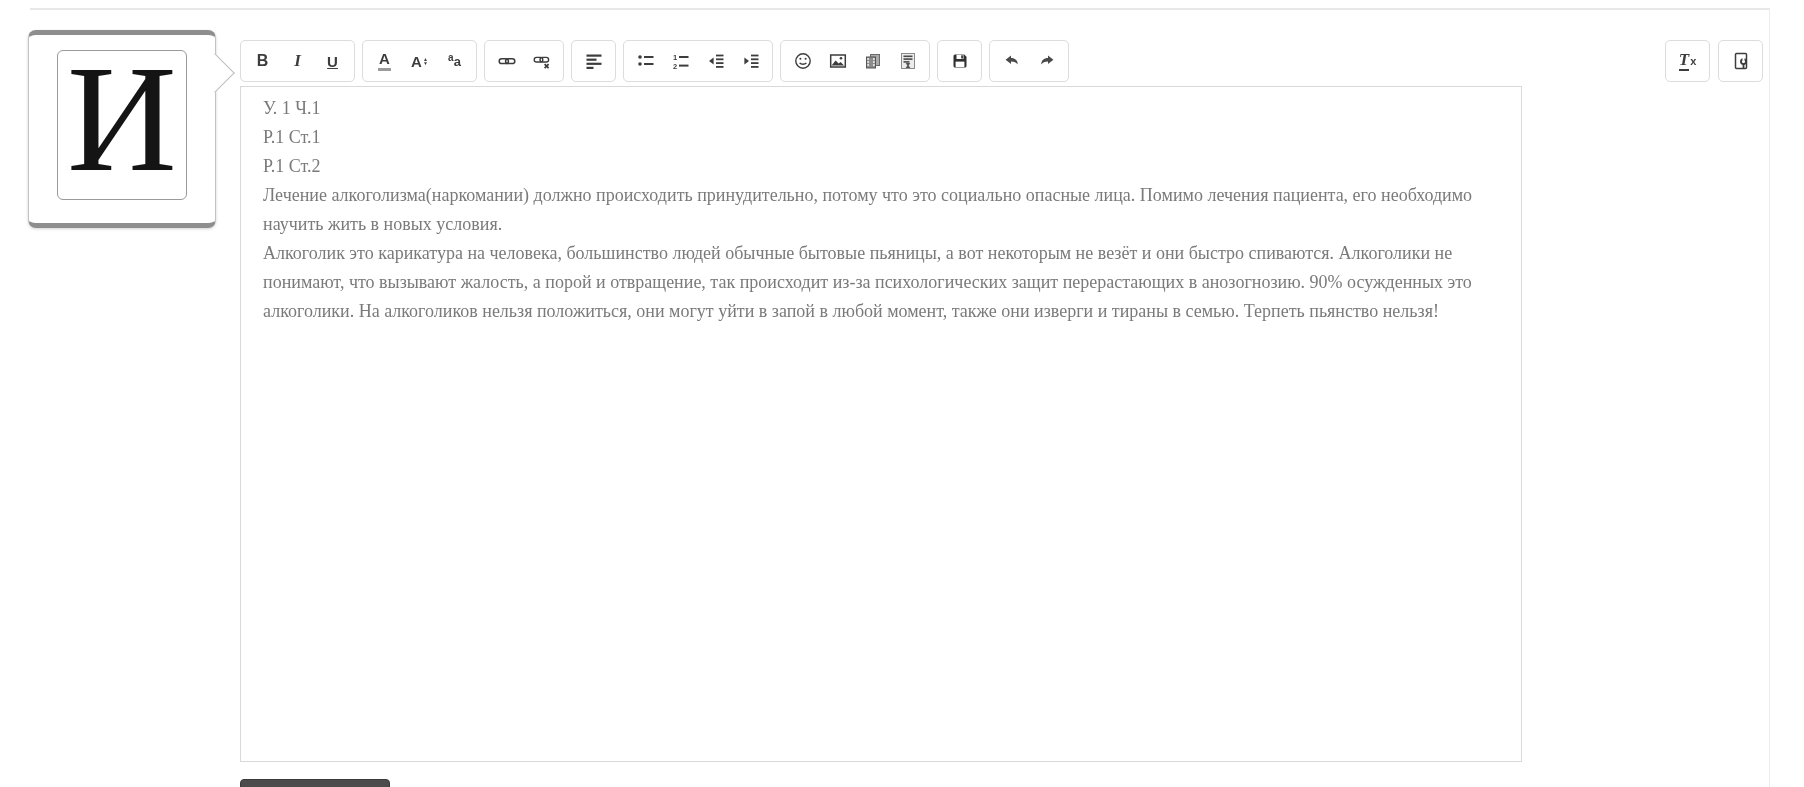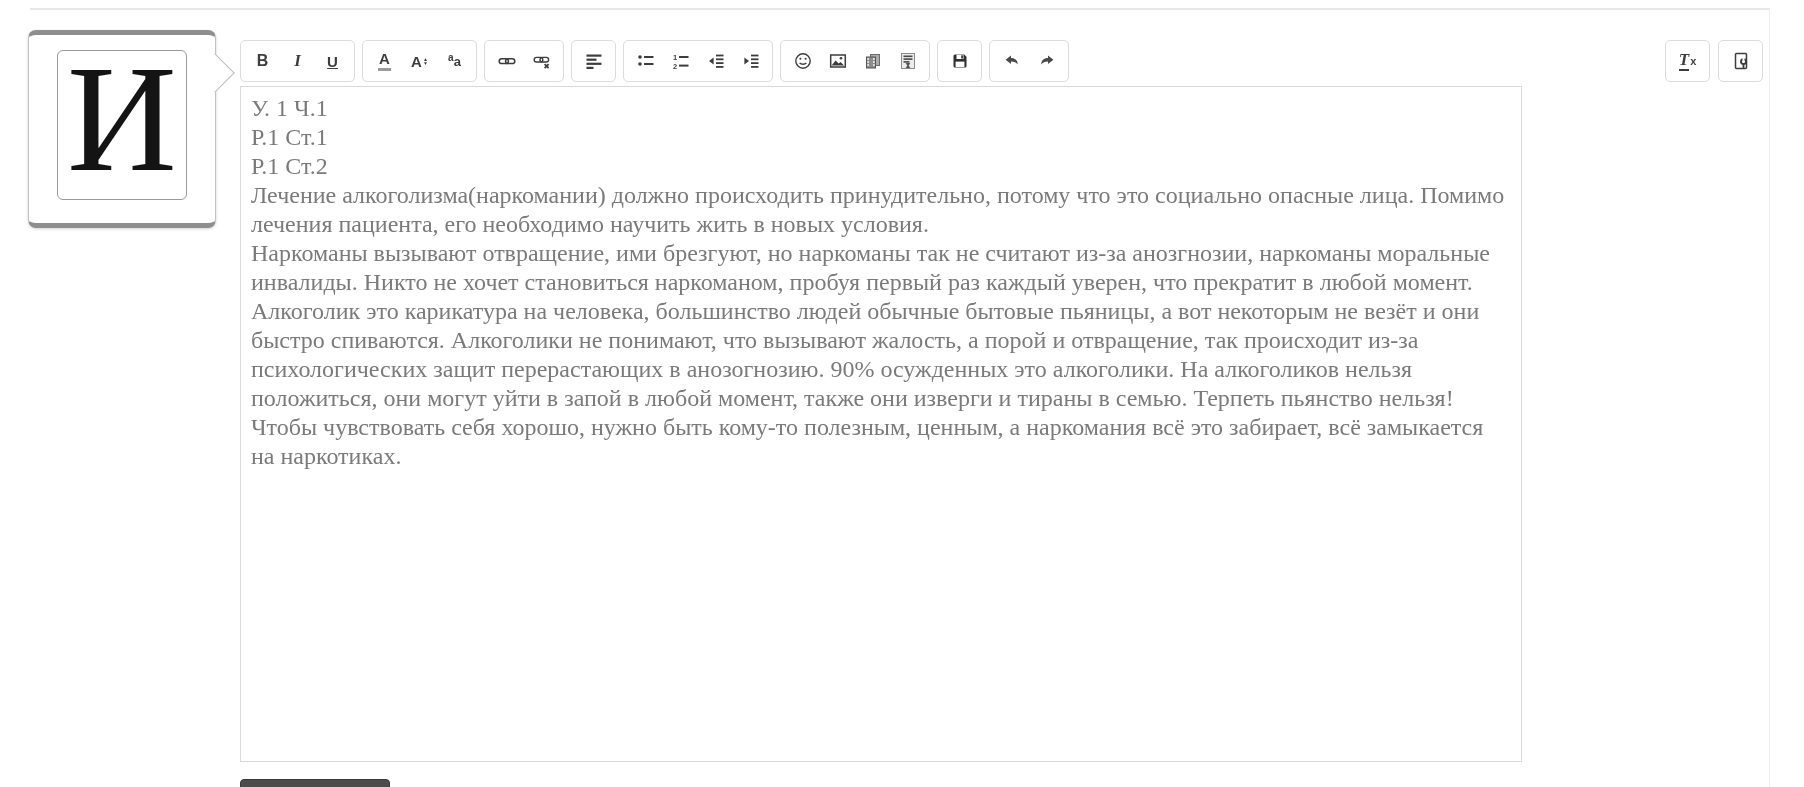--- a/index.html
+++ b/index.html
@@ -46,22 +46,22 @@
   .lblA{font-weight:bold;font-size:15px;border-bottom:3px solid #9b9b9b;line-height:1.05;padding:0 1px 1px 1px;}
   .lblAs{font-weight:bold;font-size:15px;line-height:1;}
   .tri{display:flex;flex-direction:column;font-size:5px;line-height:4px;margin-left:1px;color:#3d3d3d;}
   .caseS{font-weight:bold;font-size:10px;vertical-align:top;}
   .caseB{font-weight:bold;font-size:13px;}
   .txT{font-family:"Liberation Serif",serif;font-style:italic;font-weight:bold;font-size:17px;border-bottom:2px solid #3d3d3d;line-height:1.05;}
   .txX{font-weight:bold;font-size:11px;margin-left:1px;transform:translateY(4px);}
 
   .content{
     margin-top:4px;width:1282px;box-sizing:border-box;min-height:676px;
-    border:1px solid #d9d9d9;background:#fff;padding:7px 10px;
-    font-family:"Liberation Serif","DejaVu Serif",serif;font-size:24px;line-height:29px;color:#7a7a7a;
+    border:1px solid #d9d9d9;background:#fff;padding:7px 22px;
+    font-family:"Liberation Serif","DejaVu Serif",serif;font-size:18px;line-height:29px;color:#7a7a7a;
   }
   .content div{min-height:29px;}
 
   .bottom-btn{
     position:absolute;left:240px;top:779px;width:148px;height:26px;
     background:#4c4c4c;border:1px solid #3a3a3a;border-radius:4px;
   }
   svg{display:block;}
 </style>
 </head>
@@ -313,19 +313,17 @@
         </div>
       </div>
     </div>
   </div>
 
   <div class="content">
     <div>У. 1 Ч.1</div>
     <div>Р.1 Ст.1</div>
     <div>Р.1 Ст.2</div>
     <div>Лечение алкоголизма(наркомании) должно происходить принудительно, потому что это социально опасные лица. Помимо лечения пациента, его необходимо научить жить в новых условия.</div>
-    <div>Наркоманы вызывают отвращение, ими брезгуют, но наркоманы так не считают из-за анозгнозии, наркоманы моральные инвалиды. Никто не хочет становиться наркоманом, пробуя первый раз каждый уверен, что прекратит в любой момент.</div>
     <div>Алкоголик это карикатура на человека, большинство людей обычные бытовые пьяницы, а вот некоторым не везёт и они быстро спиваются. Алкоголики не понимают, что вызывают жалость, а порой и отвращение, так происходит из-за психологических защит перерастающих в анозогнозию. 90% осужденных это алкоголики. На алкоголиков нельзя положиться, они могут уйти в запой в любой момент, также они изверги и тираны в семью. Терпеть пьянство нельзя!</div>
-    <div>Чтобы чувствовать себя хорошо, нужно быть кому-то полезным, ценным, а наркомания всё это забирает, всё замыкается на наркотиках.</div>
   </div>
 </div>
 
 <div class="bottom-btn"></div>
 
 </body></html>

